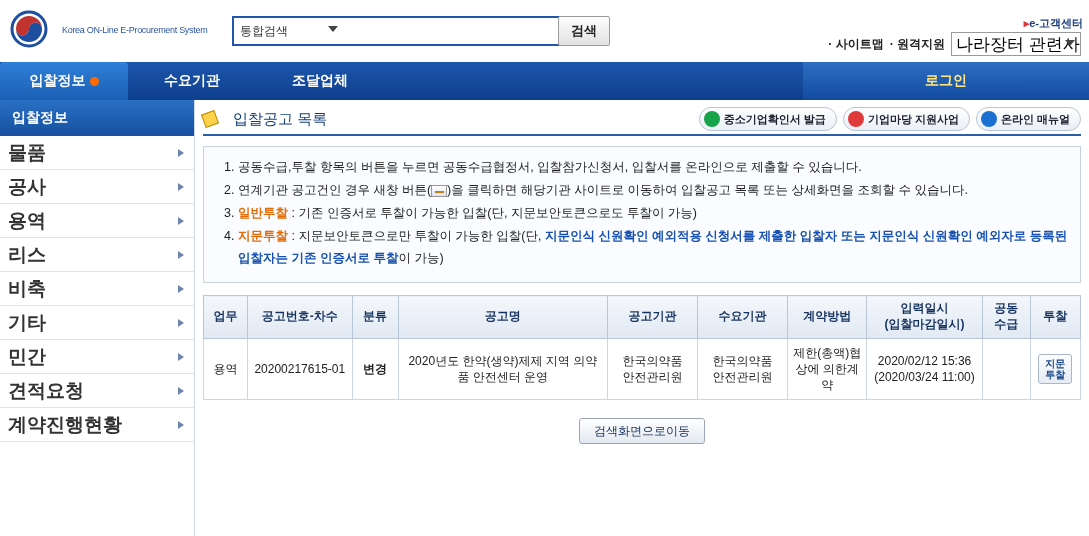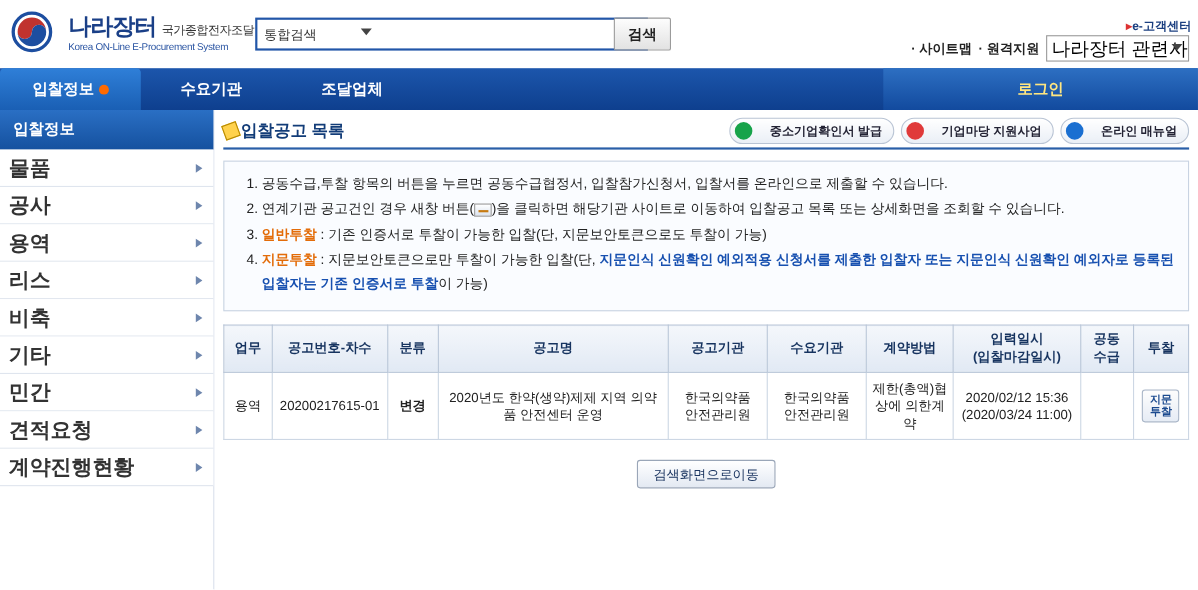--- a/index.html
+++ b/index.html
@@ -171,39 +171,39 @@
     background: #ffffff;
     padding: 0 8px;
   }
   .main-head {
     height: 36px;
     display: flex; align-items: center;
     border-bottom: 2px solid #2a5fa8;
     padding-top: 4px;
   }
   .page-title {
-    font-size: 15px; font-weight: bold; color: #123c78;
-    display: flex; align-items: center; gap: 2px;
+    font-size: 15px; font-weight: normal; color: #123c78;
+    display: flex; align-items: center; gap: 16px;
   }
   .page-title .pencil {
     display: inline-block; width: 14px; height: 14px;
     background: #ffd24d; border: 1px solid #b98b00;
     transform: rotate(-20deg);
   }
   .head-btns {
     margin-left: auto;
     display: flex; align-items: center; gap: 6px;
   }
   .head-btn {
     height: 24px;
     border: 1px solid #b9c4d4;
     border-radius: 12px;
     background: linear-gradient(#ffffff, #eaeff6);
     font-size: 11px; font-weight: bold; color: #223;
-    display: flex; align-items: center; gap: 16px;
+    display: flex; align-items: center; gap: 4px;
     padding: 0 10px 0 4px;
     cursor: pointer;
     white-space: nowrap;
   }
   .hb-ico {
     width: 16px; height: 16px; border-radius: 50%;
     display: inline-block;
     background: #17a34a;
   }
   .hb-ico.red { background: #e03a3a; }
@@ -296,24 +296,20 @@
 
   <div class="logo-area">
     <div class="logo-mark">
       <svg width="46" height="44" viewBox="0 0 46 44" aria-hidden="true">
         <circle cx="21" cy="21" r="17" fill="none" stroke="#1d4ea0" stroke-width="3"></circle>
         <path d="M8 21 A13 13 0 0 1 34 21 A6.5 6.5 0 0 0 21 21 A6.5 6.5 0 0 1 8 21 Z" fill="#c0332f"></path>
         <path d="M34 21 A13 13 0 0 1 8 21 A6.5 6.5 0 0 0 21 21 A6.5 6.5 0 0 1 34 21 Z" fill="#1d4ea0"></path>
       </svg>
     </div>
     <div>
-      <div style="display:flex;align-items:baseline;gap:5px;">
-        <span class="logo-text-ko">나라장터</span>
-        <span class="logo-sub-ko">국가종합전자조달</span>
-      </div>
       <div class="logo-text-en">Korea ON-Line E-Procurement System</div>
     </div>
   </div>
 
   <div class="search-box">
     <div class="sel-wrap">
       <select class="search-select">
         <option>통합검색</option>
       </select>
       <span class="sel-arrow"></span>

